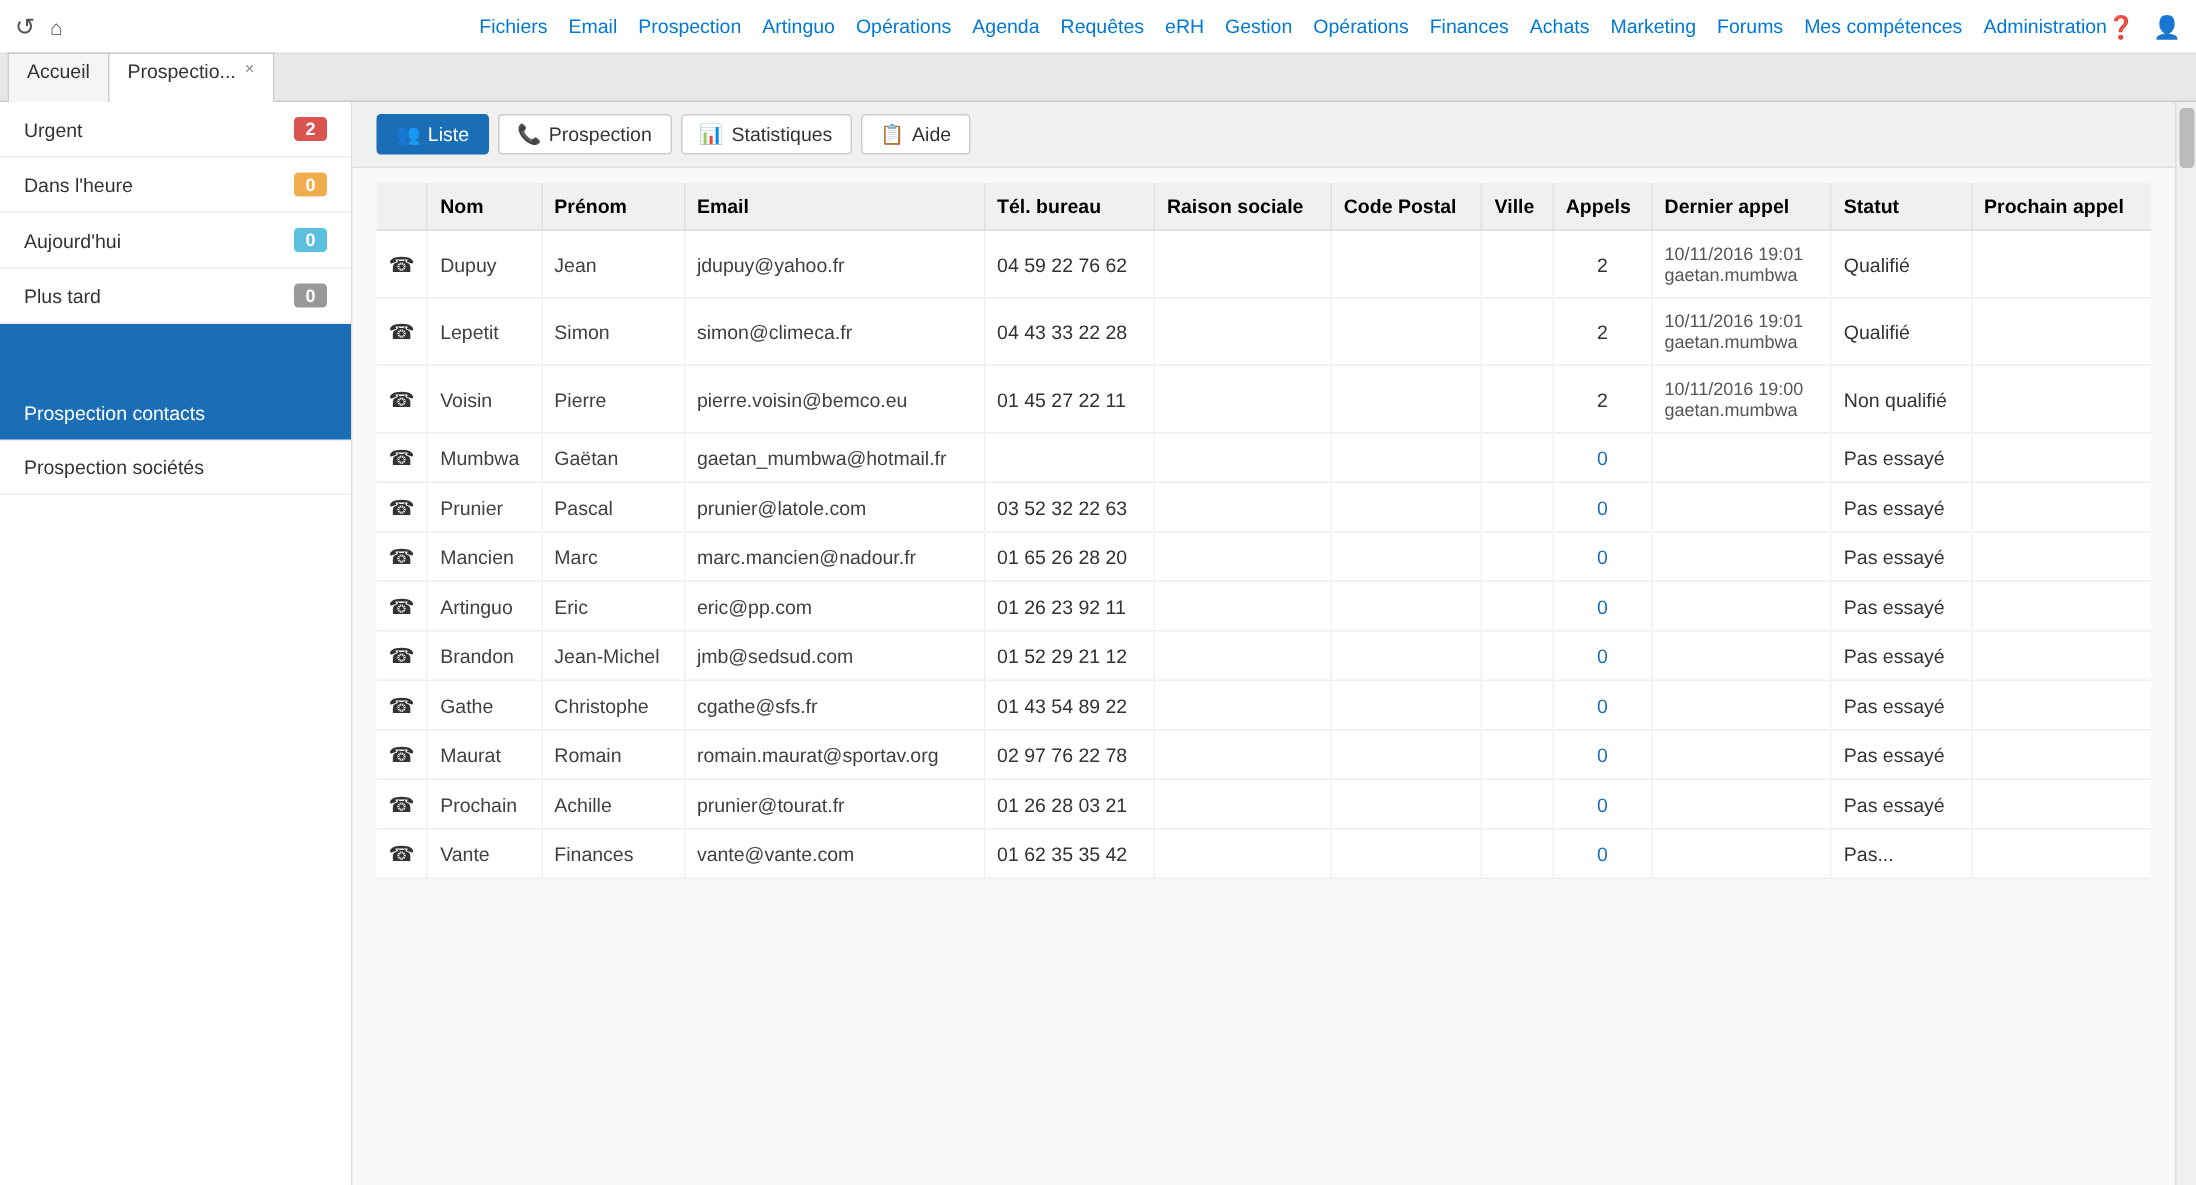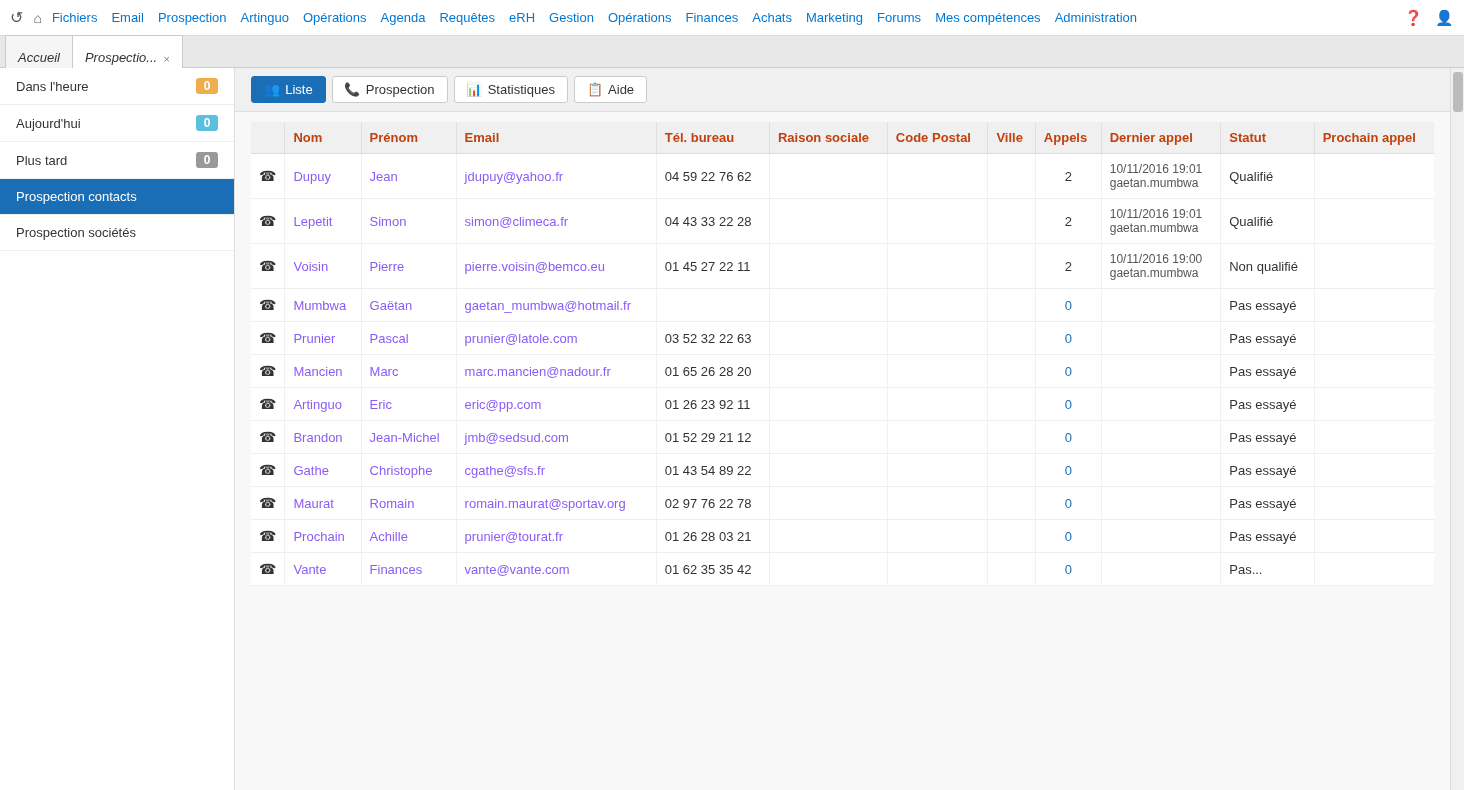--- a/index.html
+++ b/index.html
@@ -21,20 +21,21 @@
     }
     .top-nav .nav-home {
       margin-right: 10px;
       color: #555;
       font-size: 14px;
     }
     .top-nav .nav-links {
       display: flex;
       gap: 14px;
       flex: 1;
+      justify-content: flex-end;
     }
     .top-nav .nav-links a {
       color: #0078d4;
       text-decoration: none;
       font-size: 13px;
       white-space: nowrap;
     }
     .top-nav .nav-right {
       display: flex;
       gap: 12px;
@@ -56,24 +57,23 @@
       padding: 0 5px;
     }
     .tab {
       background: #f5f5f5;
       border: 1px solid #ccc;
       border-bottom: none;
       padding: 4px 12px;
       cursor: pointer;
       font-size: 13px;
       display: flex;
-      align-items: flex-end;
+      align-items: flex-start;
       gap: 6px;
       height: 34px;
-      font-style: italic;
     }
     .tab.active {
       background: #fff;
       font-weight: normal;
     }
     .tab .close-btn {
       font-size: 11px;
       color: #888;
       cursor: pointer;
     }
@@ -102,21 +102,21 @@
       border-bottom: 1px solid #eee;
       cursor: pointer;
     }
     .sidebar-item.active {
       background: #1a6eb5;
       color: #fff;
     }
     .sidebar-item .label {
       font-size: 13px;
     }
-    .sidebar-item.active .label { color: #fff; }
+    .sidebar-item.active .label { color: #fff; margin-top: 42px; }
     .badge {
       border-radius: 3px;
       padding: 1px 7px;
       font-size: 12px;
       font-weight: bold;
       color: #fff;
       min-width: 22px;
       text-align: center;
     }
     .badge.red { background: #d9534f; }
@@ -172,36 +172,36 @@
       background: #fff;
       font-size: 13px;
     }
     thead tr {
       background: #f0f0f0;
     }
     thead th {
       padding: 8px 8px;
       text-align: left;
       font-weight: bold;
-      color: #c2410c;
+      color: #000000;
       border-bottom: 1px solid #ddd;
       border-right: 1px solid #e0e0e0;
       white-space: nowrap;
     }
     thead th:last-child { border-right: none; }
     tbody tr {
       border-bottom: 1px solid #eee;
     }
     tbody td {
       padding: 8px 8px;
       vertical-align: middle;
       border-right: 1px solid #f0f0f0;
     }
     tbody td:last-child { border-right: none; }
-    .link-blue { color: #8b5cf6; text-decoration: none; cursor: pointer; }
+    .link-blue { color: #404040; text-decoration: none; cursor: pointer; }
     .calls-zero { color: #1a6eb5; }
     .calls-num { color: #333; }
     .dernier-appel { font-size: 12px; color: #555; }
 
     
     .right-scrollbar {
       width: 14px;
       background: #f0f0f0;
       border-left: 1px solid #ddd;
       flex-shrink: 0;
@@ -254,20 +254,24 @@
     <div class="tab active">
       <span>Prospectio...</span>
       <span class="close-btn">×</span>
     </div>
   </div>
 
 <div class="main-layout">
 
   <div class="sidebar" id="sidebar-container">
       <div class="sidebar-item">
+        <span class="label">Urgent</span>
+        <span class="badge red">2</span>
+      </div>
+      <div class="sidebar-item">
         <span class="label">Dans l'heure</span>
         <span class="badge orange">0</span>
       </div>
       <div class="sidebar-item">
         <span class="label">Aujourd'hui</span>
         <span class="badge blue">0</span>
       </div>
       <div class="sidebar-item">
         <span class="label">Plus tard</span>
         <span class="badge gray">0</span>

